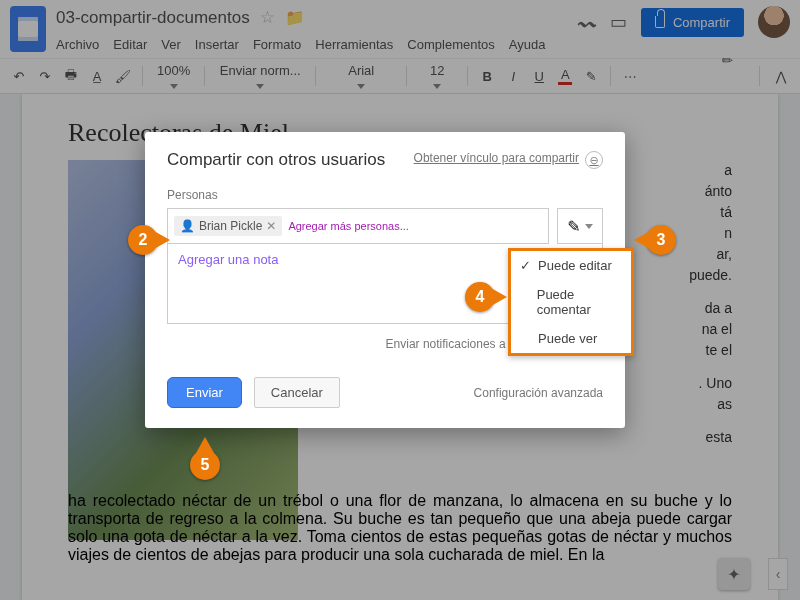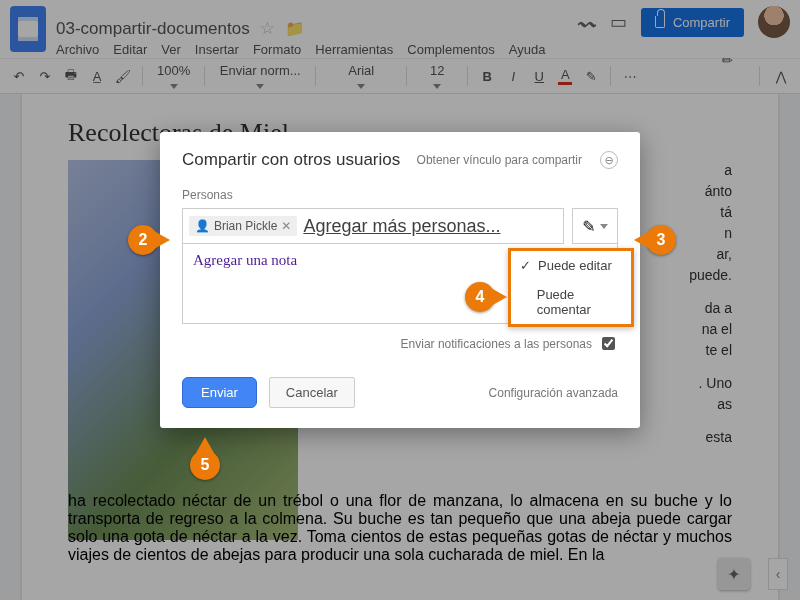--- a/index.html
+++ b/index.html
@@ -13,25 +13,25 @@
   }
   *{box-sizing:border-box;}
   html,body{margin:0;padding:0;width:800px;height:600px;font-family:Arial,Helvetica,sans-serif;overflow:hidden;background:#fff;}
   .app{position:relative;width:800px;height:600px;background:#fff;}
 
   
   .titlebar{display:flex;align-items:flex-start;padding:6px 10px 0 10px;height:58px;}
   .doc-icon{width:36px;height:46px;border-radius:4px;background:var(--g-blue);display:flex;align-items:center;justify-content:center;margin-right:10px;flex-shrink:0;}
   .doc-icon::before{content:"";width:20px;height:24px;background:#fff;border-radius:2px;box-shadow:inset 0 4px 0 0 #cfe0fb, inset 0 -4px 0 0 #cfe0fb, inset 0 8px 0 0 #fff, inset 0 -8px 0 0 #fff;}
   .title-col{flex:1;min-width:0;}
-  .title-row1{display:flex;align-items:center;gap:10px;height:23px;margin-top:11px;}
+  .title-row1{display:flex;align-items:center;gap:10px;height:23px;}
   .doc-title{font-size:17px;color:#555;white-space:nowrap;}
   .star-icon{color:#bbb;font-size:17px;}
   .folder-icon{color:#bbb;font-size:16px;}
-  .menubar{display:flex;gap:14px;align-items:center;color:#555;font-size:13px;margin-top:2px;}
+  .menubar{display:flex;gap:14px;align-items:center;color:#555;font-size:13px;margin-top:8px;}
   .menuitem{cursor:pointer;}
   .header-right{display:flex;align-items:center;gap:14px;margin-left:auto;}
   .header-icon{color:#666;font-size:18px;}
   .share-btn{background:var(--share-btn);color:#fff;border-radius:3px;padding:7px 14px;font-size:13px;display:flex;align-items:center;gap:8px;cursor:pointer;}
   .lock-icon{width:10px;height:12px;border:1.5px solid #fff;border-top:none;border-radius:0 0 2px 2px;position:relative;display:inline-block;}
   .lock-icon::before{content:"";position:absolute;top:-7px;left:1px;width:6px;height:6px;border:1.5px solid #fff;border-bottom:none;border-radius:4px 4px 0 0;}
   .avatar{width:32px;height:32px;border-radius:50%;background:radial-gradient(circle at 50% 30%,#f1c6a6 0 35%,transparent 36%),linear-gradient(#7a5b46,#7a5b46);}
 
   
   .toolbar{display:flex;align-items:center;gap:6px;padding:4px 10px;border-top:1px solid #eee;border-bottom:1px solid #e0e0e0;height:36px;color:#555;font-size:13px;}
@@ -52,36 +52,36 @@
   .page .content{display:flex;gap:18px;font-size:14px;line-height:1.5;color:#333;}
   .page .img-ph{width:230px;height:380px;background:linear-gradient(135deg,#b8c6e6 0%,#8fa6d9 30%,#6d8e56 65%,#a8bd7a 100%);flex-shrink:0;}
   .page .text{flex:1;}
   .page p{margin:0 0 12px;text-align:justify;}
 
   .explore-fab{position:absolute;right:50px;bottom:10px;width:32px;height:32px;background:#e8e8e8;border-radius:4px;box-shadow:0 1px 3px rgba(0,0,0,.3);display:flex;align-items:center;justify-content:center;color:#666;font-size:16px;}
   .chevbox{position:absolute;right:12px;bottom:10px;width:20px;height:32px;background:#fff;border:1px solid #ddd;display:flex;align-items:center;justify-content:center;color:#888;font-size:14px;}
 
   
   .scrim{position:absolute;inset:0;background:rgba(0,0,0,.35);}
-  .modal{position:absolute;left:160px;top:132px;width:480px;background:#fff;border-radius:3px;box-shadow:0 6px 24px rgba(0,0,0,.35);padding:18px 22px 20px;}
+  .modal{position:absolute;left:145px;top:132px;width:480px;background:#fff;border-radius:3px;box-shadow:0 6px 24px rgba(0,0,0,.35);padding:18px 22px 20px;}
   .modal-title-row{display:flex;justify-content:space-between;align-items:center;margin-bottom:18px;}
   .modal-title{font-size:17px;color:#333;}
-  .getlink{font-size:12px;color:var(--g-grey-text);display:flex;align-items:center;gap:18px;cursor:pointer;}
+  .getlink{font-size:12px;color:var(--g-grey-text);display:flex;gap:6px;cursor:pointer;text-decoration:underline;}
   .link-icon{width:18px;height:18px;border:1px solid #bbb;border-radius:50%;display:inline-flex;align-items:center;justify-content:center;font-size:11px;color:#888;}
   .section-label{font-size:12px;color:var(--g-grey-text);margin-bottom:6px;}
 
   .people-row{display:flex;gap:8px;align-items:stretch;}
   .people-input{flex:1;border:1px solid var(--g-border);display:flex;align-items:center;padding:4px 6px;gap:6px;height:36px;background:#fff;}
   .chip{display:inline-flex;align-items:center;gap:4px;background:#eee;padding:3px 6px;border-radius:2px;font-size:12px;color:#555;}
   .chip .p{color:#888;}
   .chip .x{color:#888;cursor:pointer;font-size:12px;}
-  .people-placeholder{color:#404040;font-size:18px;flex:1;text-decoration:underline;}
+  .people-placeholder{color:#a21caf;font-size:11px;flex:1;}
   .perm-btn{width:46px;border:1px solid var(--g-border);display:flex;align-items:center;justify-content:center;gap:4px;cursor:pointer;background:#fff;}
 
-  .note-box{border:1px solid var(--g-border);border-top:none;height:80px;padding:8px 10px;color:#4c1d95;font-size:15px;font-family:Liberation Serif, serif;}
+  .note-box{border:1px solid var(--g-border);border-top:none;height:80px;padding:8px 10px;color:#8b5cf6;font-size:13px;}
 
   .notify-row{text-align:right;font-size:12px;color:var(--g-grey-text);margin-top:10px;display:flex;justify-content:flex-end;align-items:center;gap:6px;}
   .notify-row input{accent-color:#555;}
 
   .modal-footer{display:flex;align-items:center;gap:12px;margin-top:24px;}
   .btn-primary{background:var(--g-blue);border:1px solid var(--g-blue-dark);color:#fff;padding:7px 18px;font-size:13px;cursor:pointer;border-radius:6px;}
   .btn-secondary{background:#f7f7f7;border:1px solid #ccc;color:#555;padding:7px 16px;font-size:13px;cursor:pointer;border-radius:2px;}
   .adv-link{margin-left:auto;font-size:12px;color:var(--g-grey-text);cursor:pointer;}
 
   
@@ -248,20 +248,24 @@
 
   <div class="perm-menu">
     <div class="opt">
         <span class="chk">✓</span>
         <span>Puede editar</span>
       </div>
     <div class="opt">
         <span class="chk"></span>
         <span>Puede comentar</span>
       </div>
+    <div class="opt">
+        <span class="chk"></span>
+        <span>Puede ver</span>
+      </div>
   </div>
 
   <div class="callout" style="left:128px;top:225px">
       <div class="bubble">
         <span>2</span>
         <span class="tail right"></span>
       </div>
     </div>
   <div class="callout" style="left:646px;top:225px">
       <div class="bubble">

